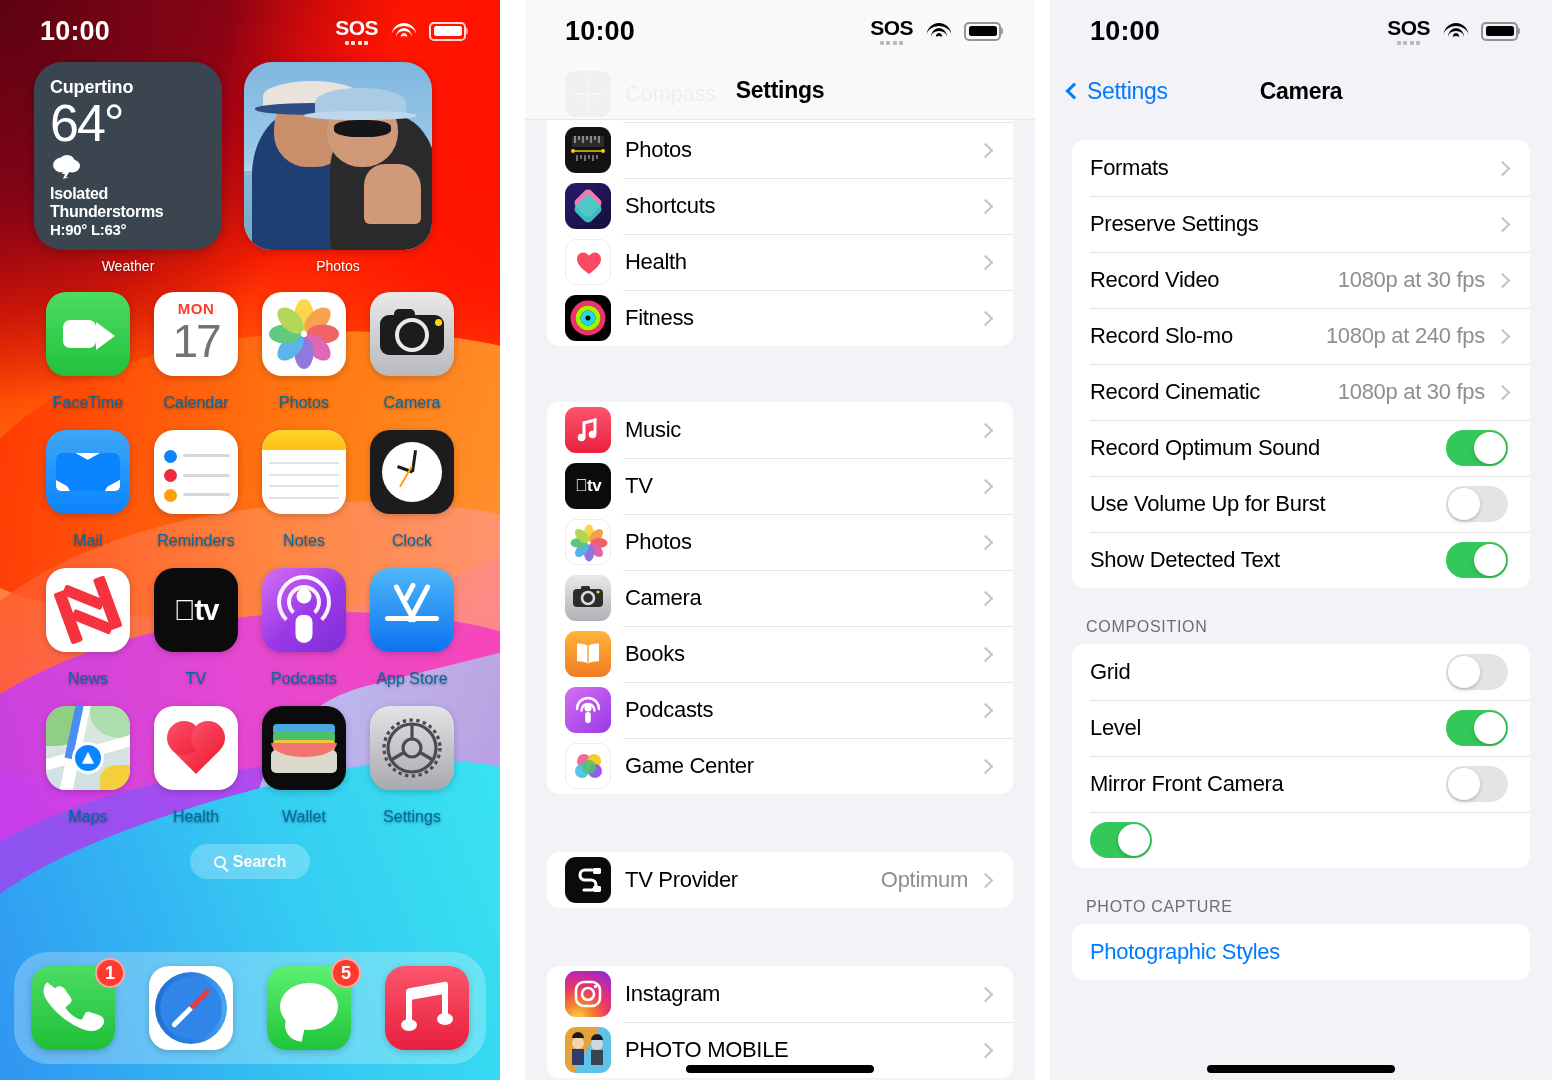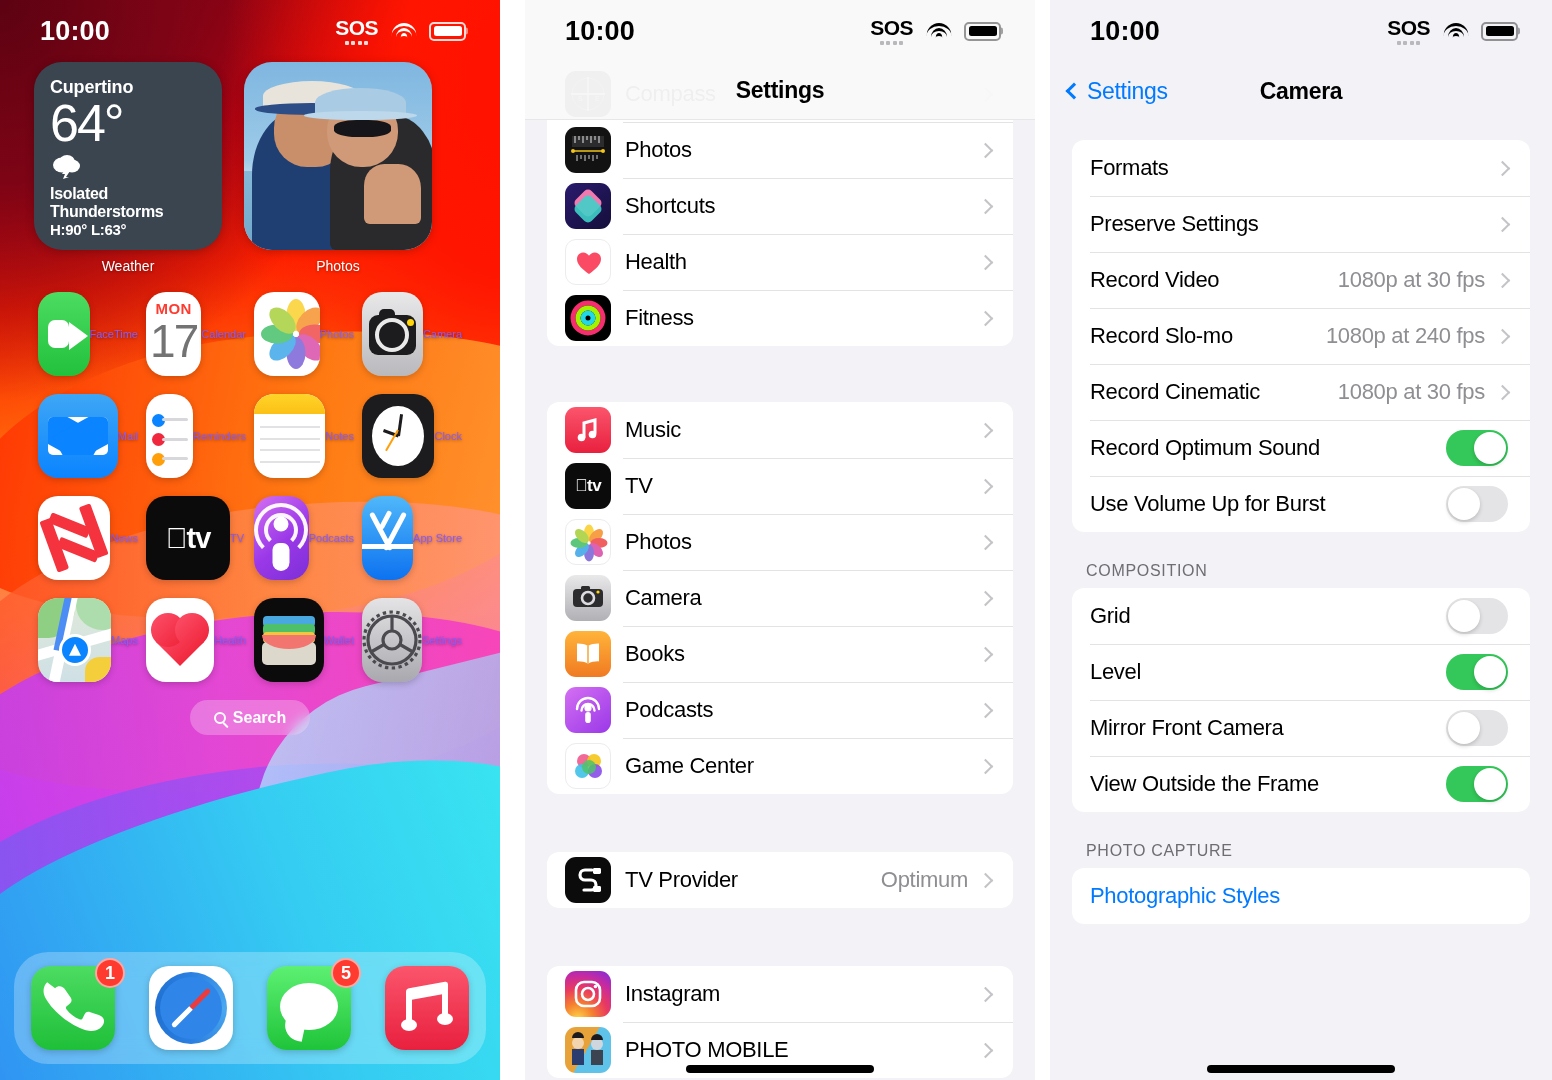--- a/index.html
+++ b/index.html
@@ -131,24 +131,24 @@
   .ph-wom-brim{ position:absolute; right:8%; bottom:69%; width:60%; height:5%;
                 background:#bcd8ea; border-radius:50%; }
   .ph-glass { position:absolute; right:22%; bottom:60%; width:30%; height:9%;
               background:#16161a; border-radius:40%; }
   .ph-skin  { position:absolute; right:6%; bottom:14%; width:30%; height:32%;
               background:#d09a78; border-radius:36% 40% 10% 10%; }
 
   
   .app-grid { display:grid; grid-template-columns:repeat(4,1fr); row-gap:18px;
               padding:18px 12px 0; justify-items:center; }
-  .app { width:100px; display:flex; flex-direction:row; align-items:center; }
+  .app { width:100px; display:flex; flex-direction:column; align-items:center; }
   .icon { width:84px; height:84px; border-radius:20px; position:relative;
           box-shadow:0 2px 7px rgba(0,0,0,.2); overflow:hidden; }
-  .app-label { font-size:11px; color:#8b5cf6; margin-top:0; font-weight:500;
+  .app-label { font-size:16px; color:#0369a1; margin-top:18px; font-weight:500;
                text-shadow:0 1px 3px rgba(0,0,0,.4); white-space:nowrap; }
 
   
   .ic-facetime { background:linear-gradient(#4cdc62,#22c13c); }
   .ic-facetime:before { content:""; position:absolute; left:20%; top:33%; width:40%; height:34%;
                         background:#fff; border-radius:7px; }
   .ic-facetime:after { content:""; position:absolute; left:60%; top:36%;
                        border-style:solid; border-width:14px 0 14px 19px;
                        border-color:transparent transparent transparent #fff; }
   .ic-cal { background:#fff; }
@@ -925,20 +925,26 @@
           <div class="toggle on">
               <b></b>
             </div>
         </div>
         <div class="row">
           <div class="row-label">Use Volume Up for Burst</div>
           <div class="toggle off">
               <b></b>
             </div>
         </div>
+        <div class="row">
+          <div class="row-label">Show Detected Text</div>
+          <div class="toggle on">
+              <b></b>
+            </div>
+        </div>
       </div>
 
       <div class="sect-hdr">COMPOSITION</div>
       <div class="group">
         <div class="row">
           <div class="row-label">Grid</div>
           <div class="toggle off">
               <b></b>
             </div>
         </div>
@@ -948,21 +954,20 @@
               <b></b>
             </div>
         </div>
         <div class="row">
           <div class="row-label">Mirror Front Camera</div>
           <div class="toggle off">
               <b></b>
             </div>
         </div>
         <div class="row">
-          <div class="row-label">View Outside the Frame</div>
           <div class="toggle on">
               <b></b>
             </div>
         </div>
       </div>
 
       <div class="sect-hdr">PHOTO CAPTURE</div>
       <div class="group">
         <div class="row">
           <div class="row-label blue">Photographic Styles</div>

